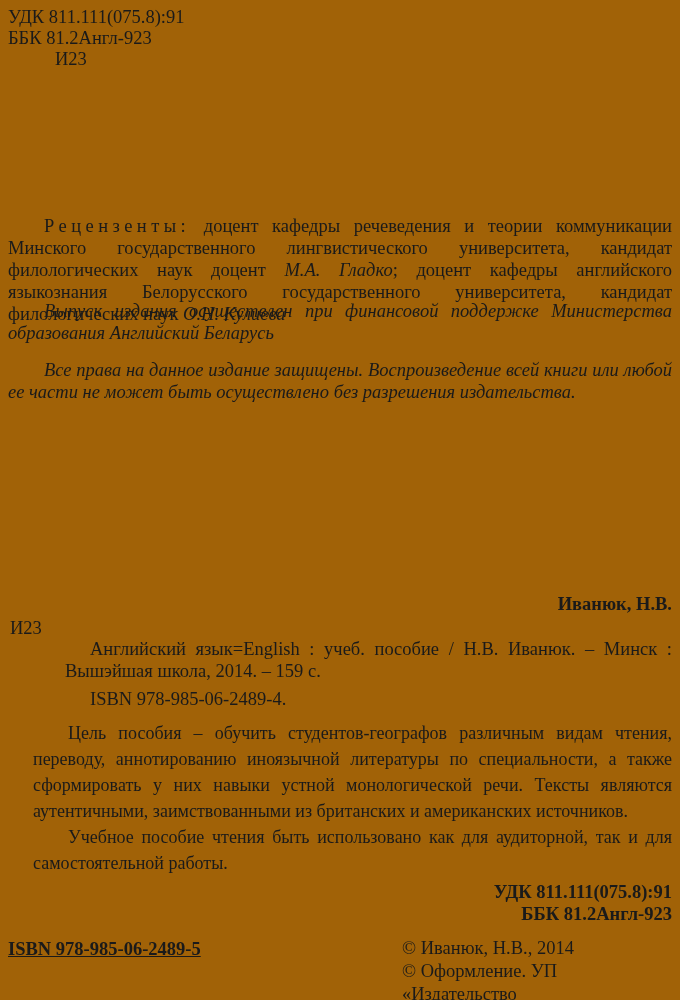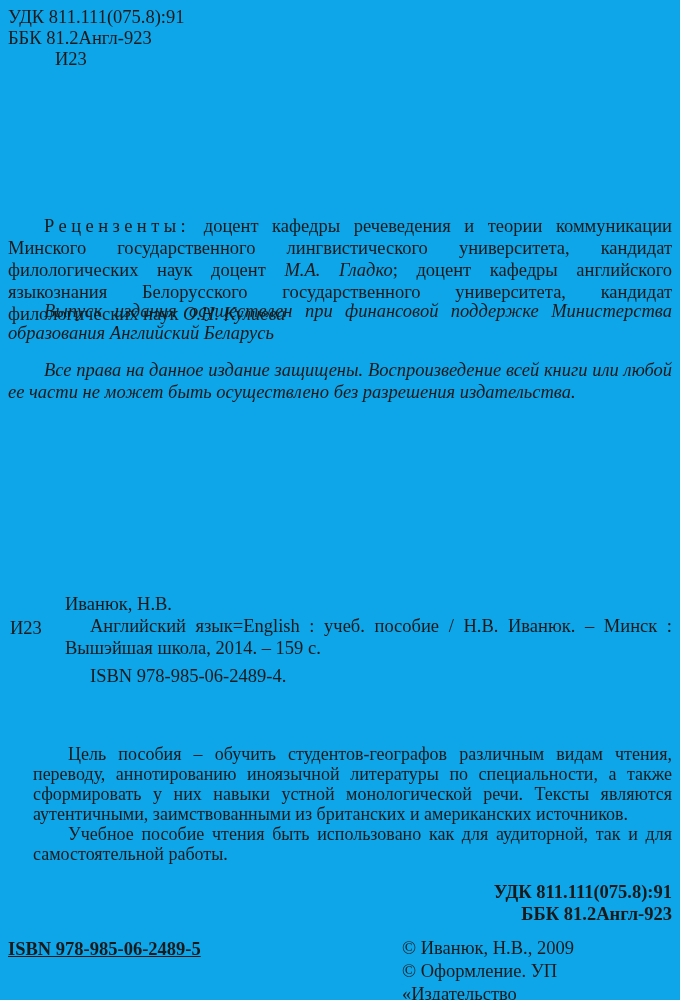--- a/index.html
+++ b/index.html
@@ -1,21 +1,21 @@
 <!DOCTYPE html>
 <html lang="ru"><head>
 <meta charset="utf-8">
 <style>
   html, body { margin: 0; padding: 0; background: #e8e8e8; }
   .page {
     position: relative;
     width: 680px;
     height: 1000px;
     margin: 0 auto;
-    background: #0ea5e9;
+    background: #a16207;
     color: #1a1a1a;
     font-family: "Liberation Serif", "DejaVu Serif", serif;
     font-size: 18.5px;
     line-height: 22px;
     overflow: hidden;
   }
   .block { position: absolute; left: 8px; width: 664px; }
 
   
   .top-codes { top: 7px; line-height: 21px; }
@@ -27,27 +27,27 @@
   .em { font-style: italic; }
 
   
   .support { top: 281px; text-align: justify; text-indent: 36px; font-style: italic; }
   .rights  { top: 340px; text-align: justify; text-indent: 36px; font-style: italic; }
 
   
   .catalog { top: 593px; }
   .cat-sign { position: absolute; left: 2px; top: 24px; }
   .cat-body { margin-left: 57px; }
-  .cat-author { font-weight: normal; }
-  .cat-entry { text-align: justify; text-indent: 25px; }
+  .cat-author { font-weight: bold; text-align: right; }
+  .cat-entry { text-align: justify; text-indent: 25px; margin-top: 23px; }
   .cat-isbn { margin-top: 6px; padding-left: 25px; }
 
   
-  .annotation { top: 744px; margin-left: 25px; width: 639px;
-                font-size: 18px; line-height: 20px; }
+  .annotation { top: 720px; margin-left: 25px; width: 639px;
+                font-size: 18px; line-height: 26px; }
   .annotation p { margin: 0; text-align: justify; text-indent: 35px; }
 
   
   .bottom-codes { top: 881px; text-align: right; font-weight: bold; line-height: 22px; }
 
   
   .footer { top: 937px; height: 70px; }
   .f-isbn { position: absolute; left: 0; top: 1px; font-weight: bold; text-decoration: underline; }
   .f-copy { margin-left: 394px; line-height: 23px; }
 </style>
@@ -83,19 +83,19 @@
   </div>
 
   <div class="block bottom-codes">
     <div>УДК 811.111(075.8):91</div>
     <div>ББК 81.2Англ-923</div>
   </div>
 
   <div class="block footer">
     <div class="f-isbn">ISBN 978-985-06-2489-5</div>
     <div class="f-copy">
-      <div>© Иванюк, Н.В., 2009</div>
+      <div>© Иванюк, Н.В., 2014</div>
       <div>© Оформление. УП «Издательство</div>
 
     </div>
   </div>
 
 </div>
 
 </body></html>

